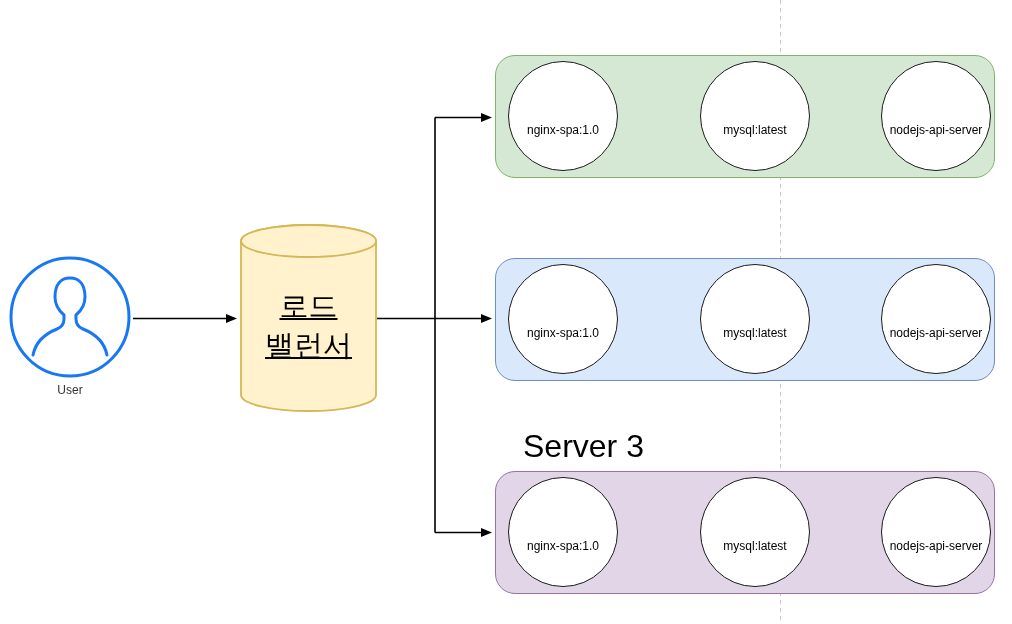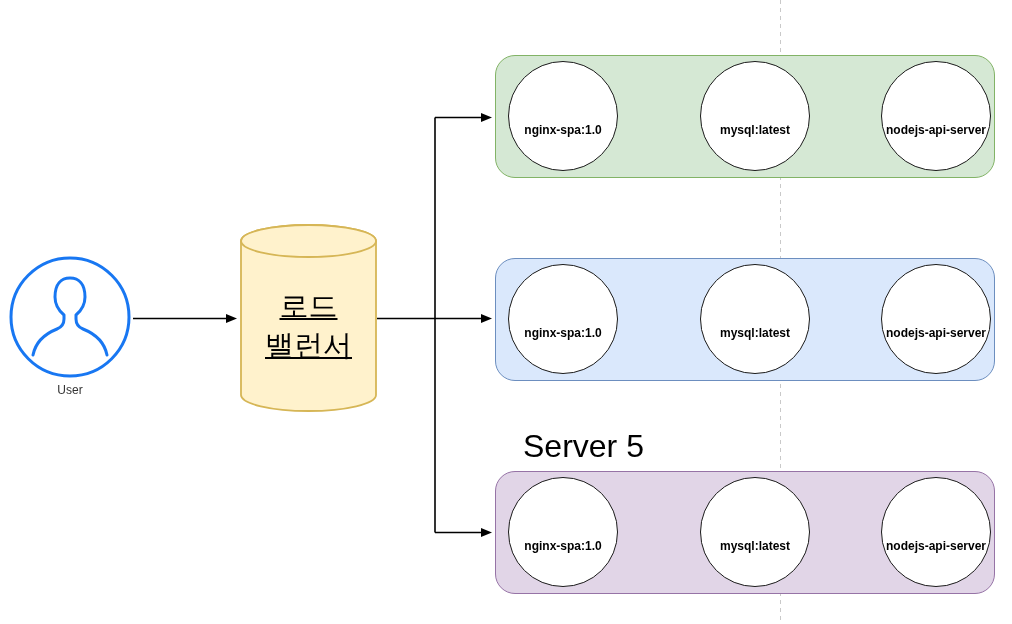--- a/index.html
+++ b/index.html
@@ -65,21 +65,21 @@
   .container-circle {
     position: absolute; top: 5px;
     width: 108px; height: 108px; border-radius: 50%;
     background: #ffffff; border: 1.5px solid #1a1a1a; box-sizing: content-box;
     display: flex; align-items: center; justify-content: center;
   }
   .pos-1 { left: 12px; }
   .pos-2 { left: 204px; }
   .pos-3 { left: 385px; }
   .container-circle span {
-    font-size: 12px; font-weight: bold; color: #000000;
+    font-size: 12px; font-weight: normal; color: #000000;
     text-align: right; white-space: nowrap; margin-top: 28px;
   }
 </style>
 </head>
 <body>
 
 <div class="canvas">
 
   <div class="page-divider"></div>
 
@@ -151,21 +151,21 @@
       <span>nginx-spa:1.0</span>
     </div>
     <div class="container-circle pos-2">
       <span>mysql:latest</span>
     </div>
     <div class="container-circle pos-3">
       <span>nodejs-api-server</span>
     </div>
   </div>
 
-  <div class="server-title title-3">Server 5</div>
+  <div class="server-title title-3">Server 3</div>
   <div class="server-box box-3">
     <div class="container-circle pos-1">
       <span>nginx-spa:1.0</span>
     </div>
     <div class="container-circle pos-2">
       <span>mysql:latest</span>
     </div>
     <div class="container-circle pos-3">
       <span>nodejs-api-server</span>
     </div>

